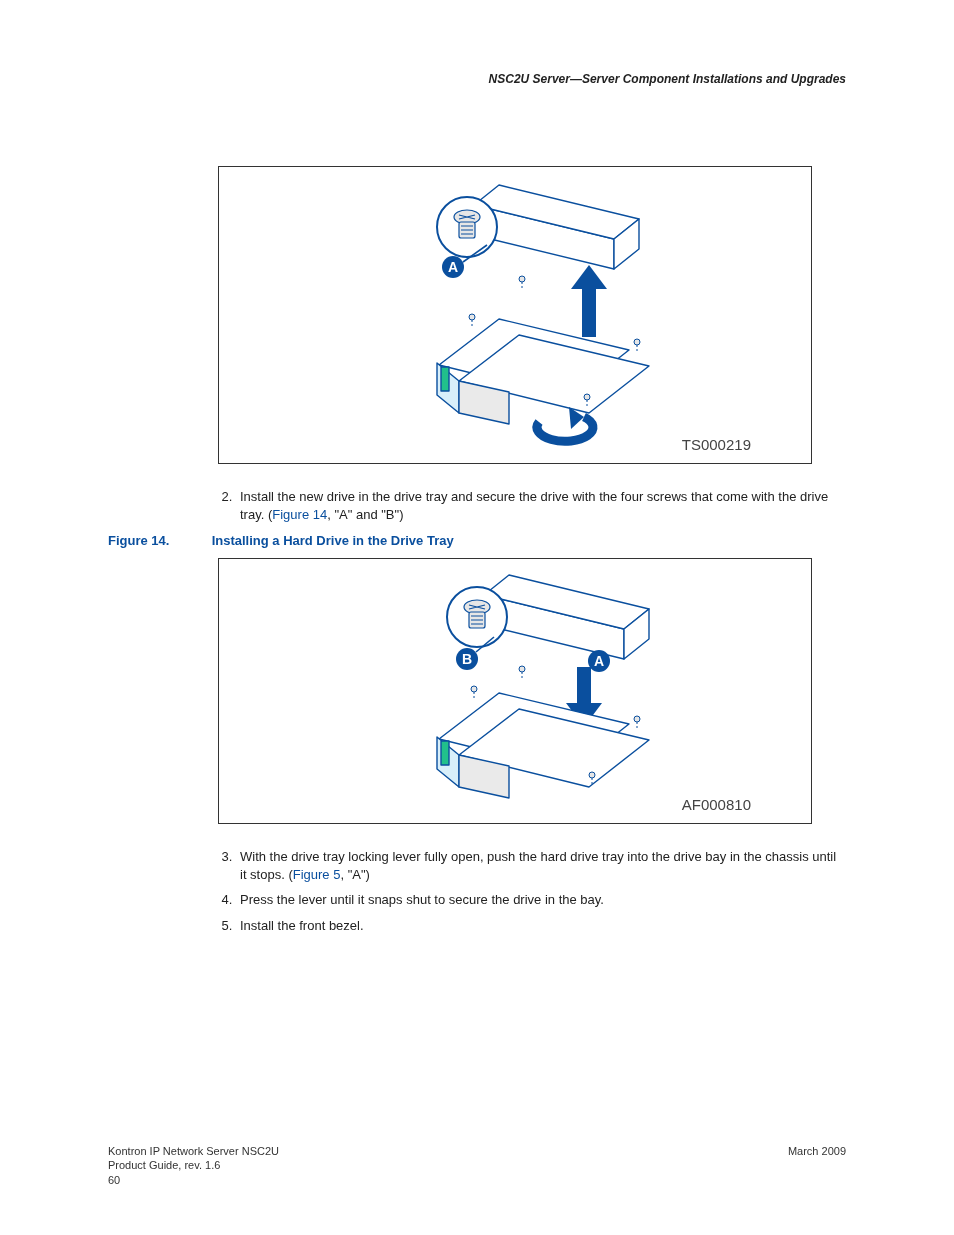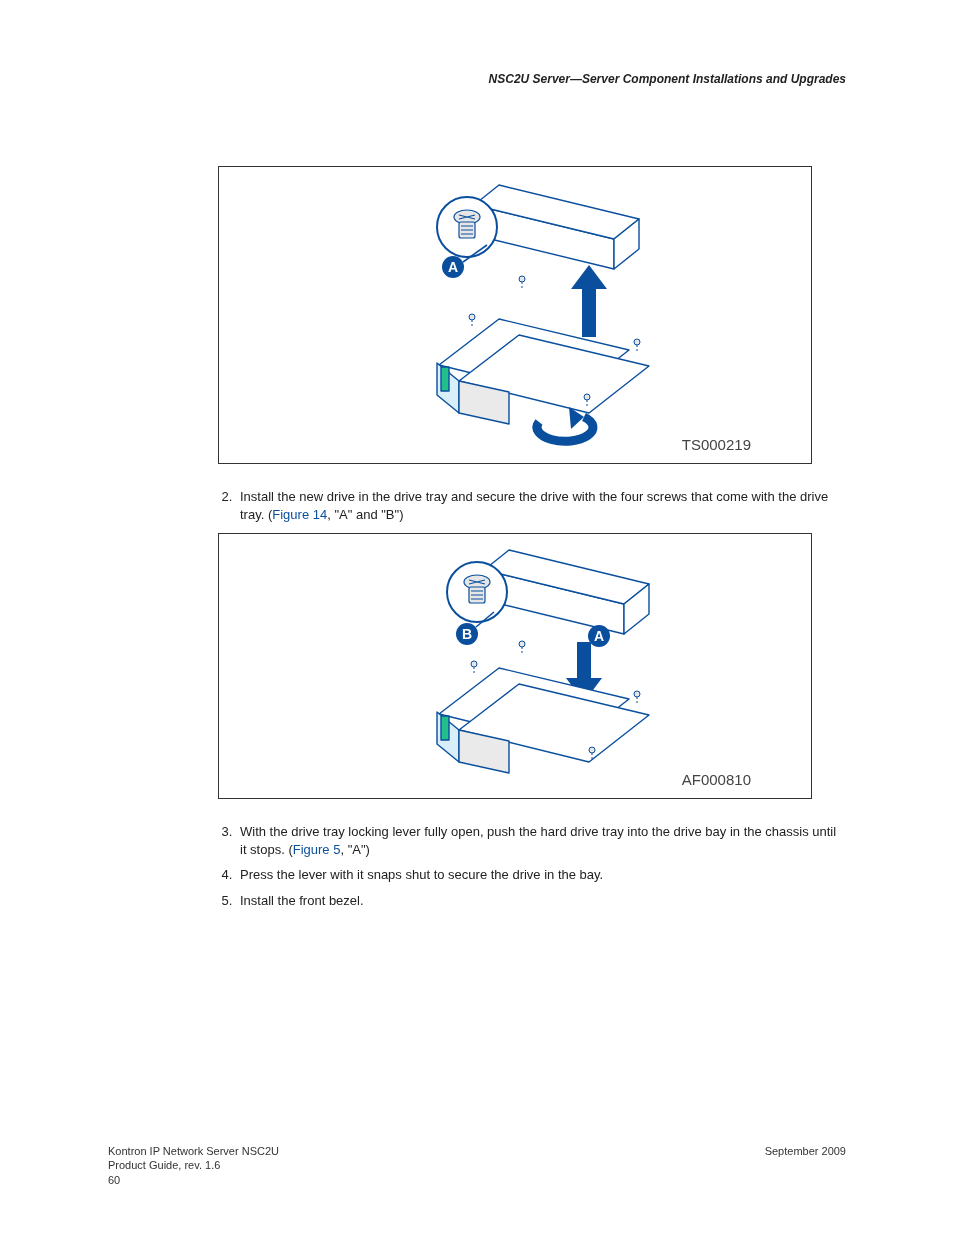--- a/index.html
+++ b/index.html
@@ -149,20 +149,24 @@
     </svg>
     <div class="fig-code">TS000219</div>
   </div>
 
   <ol class="steps" start="2">
     <li>
       <span>Install the new drive in the drive tray and secure the drive with the four screws that come with the drive tray. (</span><span class="link">Figure 14</span><span>, "A" and "B")</span>
     </li>
   </ol>
 
+  <div class="fig-caption">
+    <span class="num">Figure 14.</span>
+    <span>Installing a Hard Drive in the Drive Tray</span>
+  </div>
   <div class="fig-frame fig14">
     <svg class="diagram-svg" width="594" height="264" viewBox="0 0 594 264">
 
       <g stroke="#0a4f9e" stroke-width="1.4" fill="#fff" stroke-linejoin="round">
         <polygon points="265,36 405,70 405,100 265,66"></polygon>
         <polygon points="265,36 405,70 430,50 290,16"></polygon>
         <polygon points="405,70 430,50 430,80 405,100"></polygon>
       </g>
 
       <g>
@@ -206,23 +210,23 @@
           <line x1="373" y1="219" x2="373" y2="226" stroke-dasharray="2 2"></line>
       </g>
     </svg>
     <div class="fig-code">AF000810</div>
   </div>
 
   <ol class="steps" start="3">
     <li>
       <span>With the drive tray locking lever fully open, push the hard drive tray into the drive bay in the chassis until it stops. (</span><span class="link">Figure 5</span><span>, "A")</span>
     </li>
-    <li>Press the lever with it snaps shut to secure the drive in the bay.</li>
+    <li>Press the lever until it snaps shut to secure the drive in the bay.</li>
     <li>Install the front bezel.</li>
   </ol>
 
   <div class="footer">
-    <span class="right">September 2009</span>
+    <span class="right">March 2009</span>
     <span>Kontron IP Network Server NSC2U</span><br>
     <span>Product Guide, rev. 1.6</span><br>
     <span>60</span>
   </div>
 </div>
 
 </body></html>

